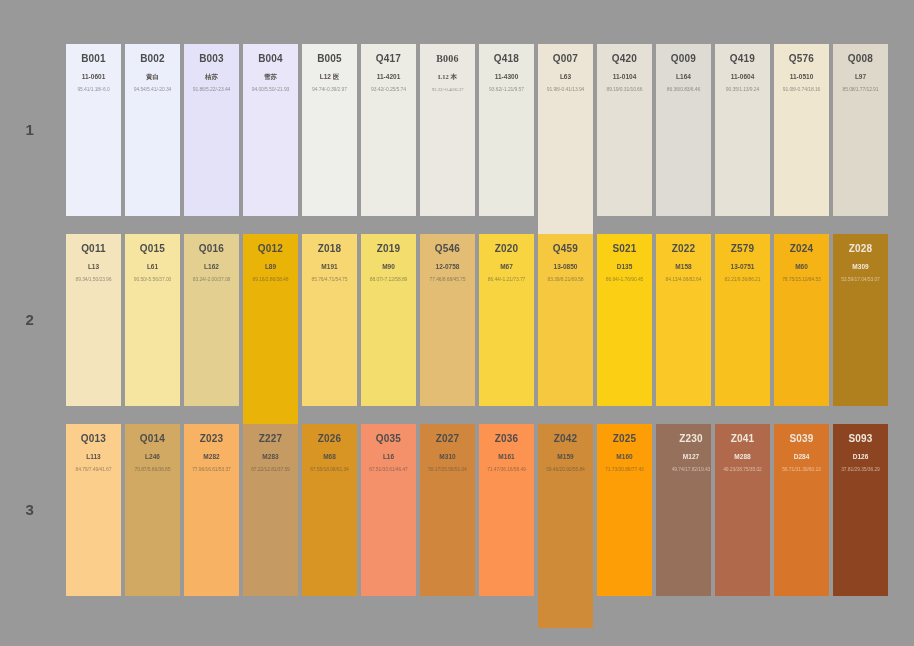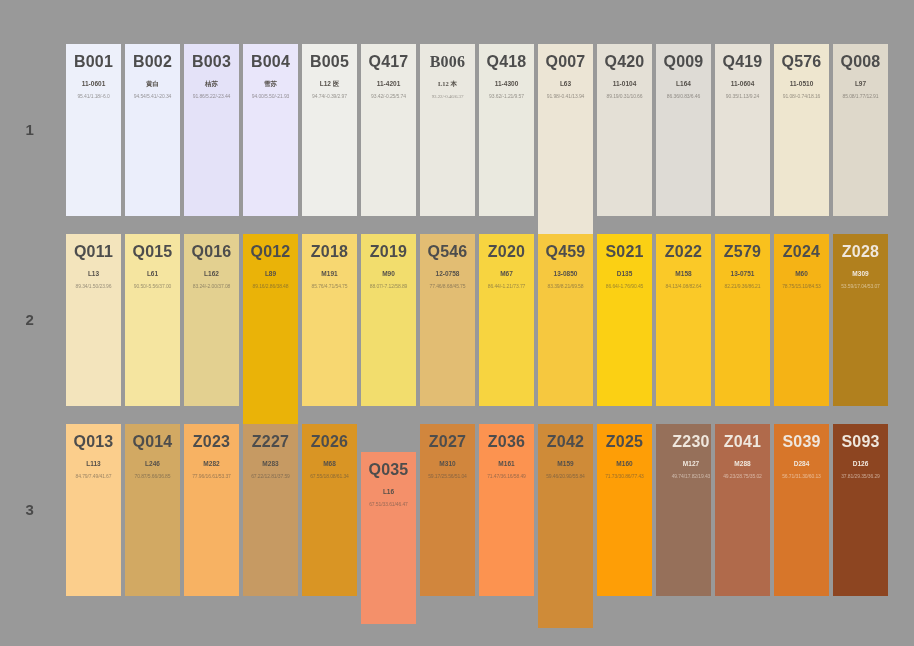--- a/index.html
+++ b/index.html
@@ -40,21 +40,21 @@
   .swatch {
     width: 55px;
     box-sizing: border-box;
     padding-top: 9px;
     display: flex;
     flex-direction: column;
     align-items: center;
     overflow: hidden;
   }
   .swatch-code {
-    font-size: 16px;
+    font-size: 10px;
     font-weight: bold;
     color: #4d4d4d;
     letter-spacing: 0.2px;
     line-height: 1.1;
     white-space: nowrap;
   }
   .swatch-name {
     margin-top: 9px;
     font-size: 6.5px;
     font-weight: bold;
@@ -244,21 +244,21 @@
       <div class="swatch" style="background: rgb(198, 154, 99); height: 172px;">
         <div class="swatch-code">Z227</div>
         <div class="swatch-name">M283</div>
         <div class="swatch-lab">67.22/12.81/37.59</div>
       </div>
       <div class="swatch" style="background: rgb(217, 149, 36); height: 172px;">
         <div class="swatch-code">Z026</div>
         <div class="swatch-name">M68</div>
         <div class="swatch-lab">67.55/18.08/61.34</div>
       </div>
-      <div class="swatch" style="background: rgb(244, 144, 106); height: 172px; margin-top: 28px;">
+      <div class="swatch" style="background: rgb(244, 144, 106); height: 172px;">
         <div class="swatch-code">Q035</div>
         <div class="swatch-name">L16</div>
         <div class="swatch-lab">67.51/33.61/46.47</div>
       </div>
       <div class="swatch" style="background: rgb(209, 134, 61); height: 172px;">
         <div class="swatch-code">Z027</div>
         <div class="swatch-name">M310</div>
         <div class="swatch-lab">59.17/25.56/51.04</div>
       </div>
       <div class="swatch" style="background: rgb(252, 147, 80); height: 172px;">

